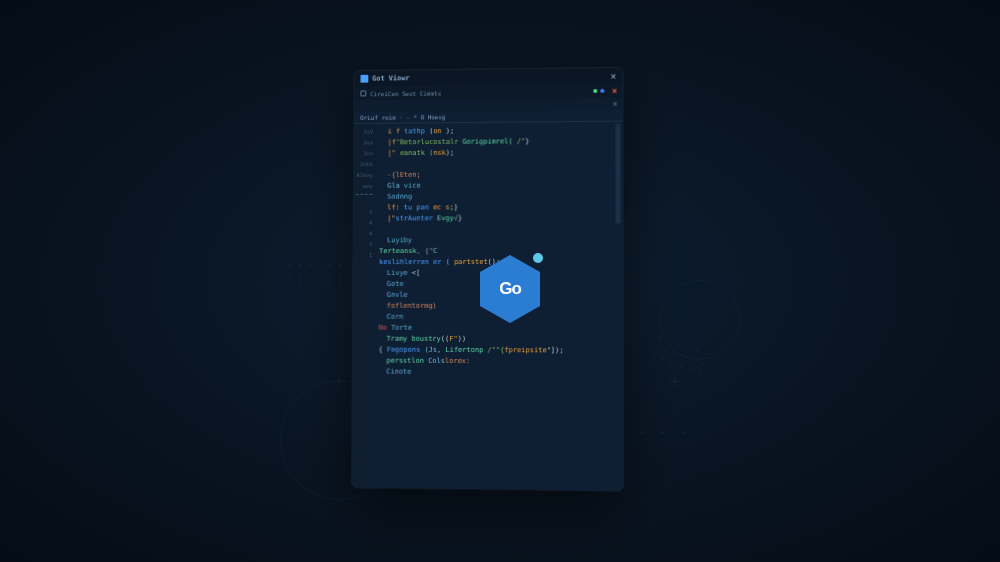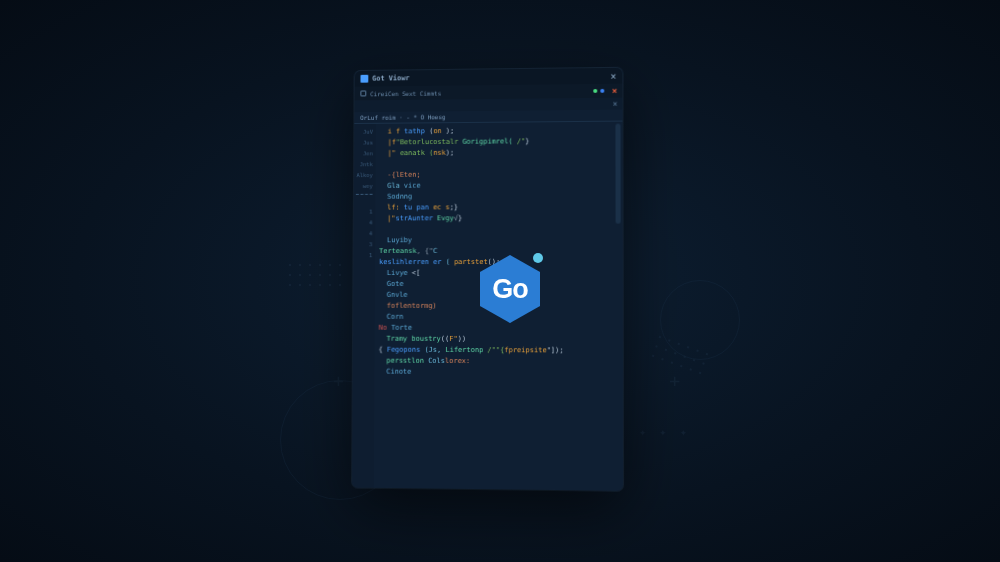--- a/index.html
+++ b/index.html
@@ -210,21 +210,21 @@
       height: 100%;
       background: #2b7dd4;
       clip-path: polygon(50% 0%, 100% 25%, 100% 75%, 50% 100%, 0% 75%, 0% 25%);
       display: flex;
       align-items: center;
       justify-content: center;
       box-shadow: 0 6px 20px rgba(43,125,212,0.5);
     }
     .go-text {
       color: #ffffff;
-      font-size: 27px;
+      font-size: 17px;
       font-weight: 600;
       font-family: sans-serif;
       letter-spacing: -1px;
     }
     .go-dot {
       position: absolute;
       top: -2px;
       right: -3px;
       width: 10px;
       height: 10px;

